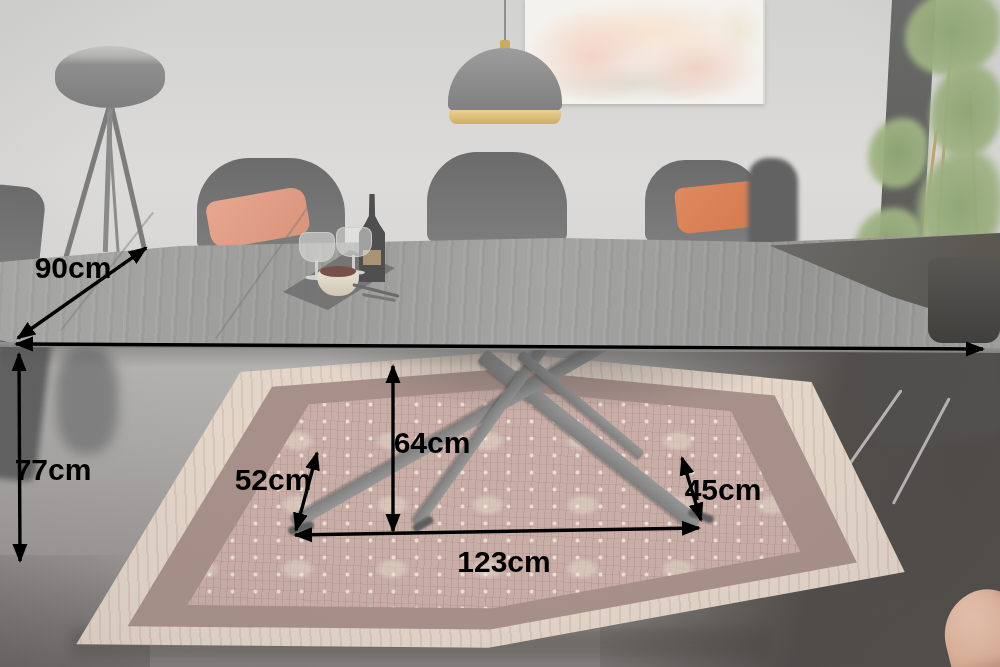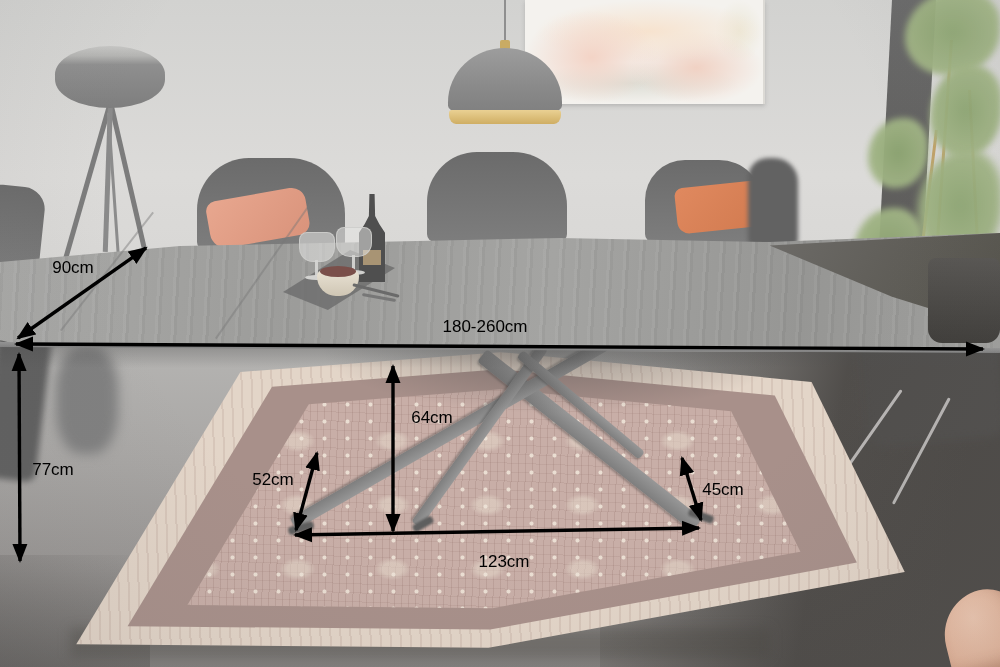--- a/index.html
+++ b/index.html
@@ -153,26 +153,26 @@
         background:radial-gradient(ellipse at 40% 30%,#f0c9b2,#dfa98c);
         border-radius:55% 45% 12px 12px;
         box-shadow:inset -8px -10px 14px rgba(120,70,50,.35);}
   .vignette{left:0;top:0;width:1000px;height:667px;pointer-events:none;
         background:radial-gradient(ellipse at 50% 30%,rgba(255,255,255,0) 55%,rgba(110,110,110,.14) 100%);}
 
   
   .arrows{position:absolute;left:0;top:0;}
   .dim-line{stroke:var(--annotation,#000);stroke-width:3.4;}
   .dim-head{fill:var(--annotation,#000);}
-  .dim-label{position:absolute;transform:translate(-50%,-50%);font-size:17px;
-             color:var(--annotation,#000);white-space:nowrap;letter-spacing:0;}
+  .dim-label{position:absolute;transform:translate(-50%,-50%);font-size:30px;
+             color:var(--annotation,#000);white-space:nowrap;letter-spacing:0;font-weight:bold;}
   .lbl-depth{left:73px;top:268px;}
   .lbl-width{left:485px;top:327px;}
   .lbl-height{left:53px;top:470px;}
-  .lbl-frameh{left:432px;top:418px;}
+  .lbl-frameh{left:432px;top:443px;}
   .lbl-left{left:273px;top:480px;}
   .lbl-right{left:723px;top:490px;}
   .lbl-span{left:504px;top:562px;}
 </style>
 </head>
 <body>
 
 <div class="stage">
 
   <div class="abs wall"></div>
@@ -269,19 +269,18 @@
     <line class="dim-line" x1="18" y1="338" x2="146" y2="248" marker-start="url(#head)" marker-end="url(#head)"></line>
     <line class="dim-line" x1="16" y1="344" x2="983" y2="349" marker-start="url(#head)" marker-end="url(#head)"></line>
     <line class="dim-line" x1="19" y1="354" x2="20" y2="561" marker-start="url(#head)" marker-end="url(#head)"></line>
     <line class="dim-line" x1="393" y1="366" x2="393" y2="531" marker-start="url(#head)" marker-end="url(#head)"></line>
     <line class="dim-line" x1="317" y1="453" x2="296" y2="530" marker-start="url(#head)" marker-end="url(#head)"></line>
     <line class="dim-line" x1="682" y1="458" x2="701" y2="520" marker-start="url(#head)" marker-end="url(#head)"></line>
     <line class="dim-line" x1="295" y1="535" x2="699" y2="528" marker-start="url(#head)" marker-end="url(#head)"></line>
   </svg>
 
   <div class="dim-label lbl-depth">90cm</div>
-  <div class="dim-label lbl-width">180-260cm</div>
   <div class="dim-label lbl-height">77cm</div>
   <div class="dim-label lbl-frameh">64cm</div>
   <div class="dim-label lbl-left">52cm</div>
   <div class="dim-label lbl-right">45cm</div>
   <div class="dim-label lbl-span">123cm</div>
 </div>
 
 </body></html>

